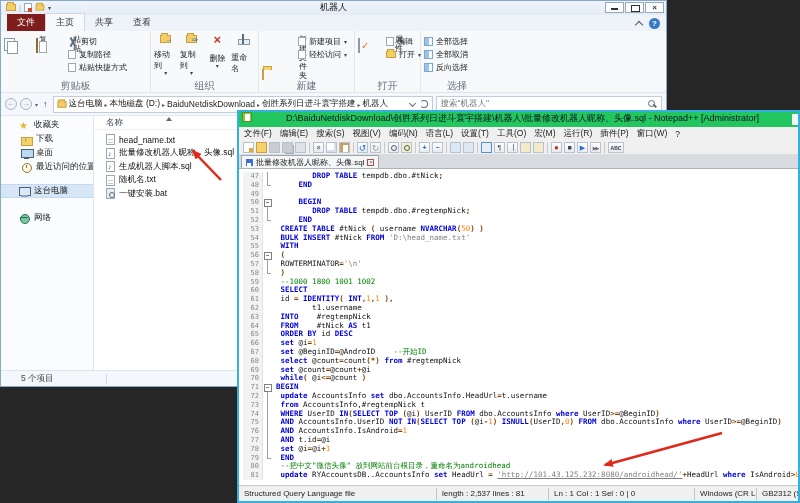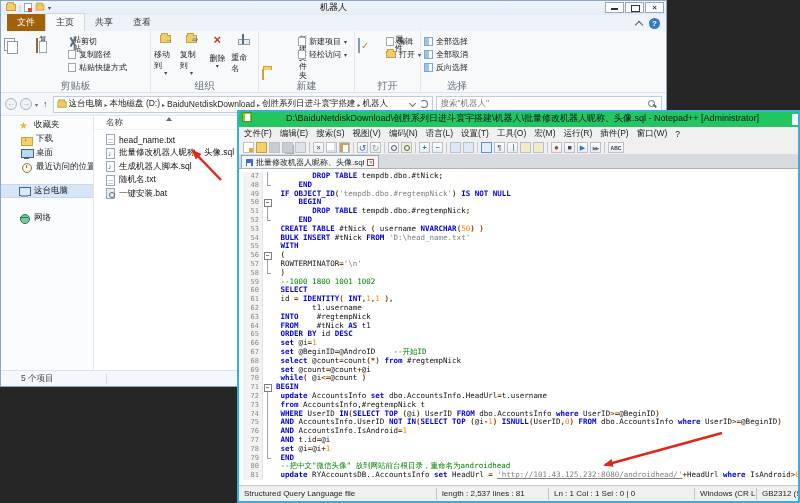--- a/index.html
+++ b/index.html
@@ -21,21 +21,21 @@
   .x-title { position:absolute; left:0; right:0; text-align:center; font-size:9px; color:#111; pointer-events:none; }
   .x-ctrls { margin-left:auto; display:flex; gap:1px; }
   .x-ctrl { width:19px; height:11px; border:1px solid #98a8ba; background:#fbfdfe; font-size:8px; line-height:9px;
     text-align:center; color:#333; position:relative; }
   .x-ctrl.min::after { content:""; position:absolute; left:5px; bottom:2px; width:7px; height:2px; background:#333; }
   .x-ctrl.max::after { content:""; position:absolute; left:5px; top:2px; width:7px; height:5px; border:1px solid #333; }
   .x-ctrl.close { font-weight:bold; }
 
   .x-tabs { height:16px; display:flex; align-items:flex-end; background:#eef3f9; padding-left:6px; position:relative; }
   .x-tab { font-size:9px; padding:2px 10px 2px; color:#333; }
-  .x-tab.file { background:#a16207; color:#fff; }
+  .x-tab.file { background:#7f1d1d; color:#fff; }
   .x-tab.active { background:#f7f9fb; border:1px solid #d0d7de; border-bottom:none; }
   .rib-right { position:absolute; right:6px; top:3px; display:flex; align-items:center; gap:7px; }
   .chev-up { width:6px; height:6px; border-top:1px solid #556; border-left:1px solid #556; transform:rotate(45deg); margin-top:3px; }
   .help-q { width:11px; height:11px; border-radius:50%; background:#3478c8; color:#fff; font-size:8px; font-weight:bold;
     text-align:center; line-height:11px; }
 
   .x-ribbon { height:62px; background:#f7f9fb; border-bottom:1px solid #dde3e9; display:flex; }
   .grp { display:flex; flex-direction:column; border-right:1px solid #e3e7ec; padding:2px 3px 0; }
   .grp-body { flex:1; display:flex; align-items:flex-start; gap:2px; }
   .grp-label { height:12px; text-align:center; font-size:10px; color:#66707c; line-height:12px; }
@@ -516,21 +516,20 @@
       <div class="cl">
         <span class="bm"></span>
         <span class="ln">48</span>
         <span class="fd fd-e"></span>
         <span class="cd"><span class="tk-i">     </span><span class="tk-k">END</span></span>
       </div>
       <div class="cl">
         <span class="bm"></span>
         <span class="ln">49</span>
         <span class="fd"></span>
-        <span class="cd"><span class="tk-i"> </span><span class="tk-k">IF</span><span class="tk-i"> </span><span class="tk-k">OBJECT_ID</span><span class="tk-o">(</span><span class="tk-s">'tempdb.dbo.#regtempNick'</span><span class="tk-o">)</span><span class="tk-i"> </span><span class="tk-k">IS NOT NULL</span></span>
       </div>
       <div class="cl">
         <span class="bm"></span>
         <span class="ln">50</span>
         <span class="fd fd-s"></span>
         <span class="cd"><span class="tk-i">     </span><span class="tk-k">BEGIN</span></span>
       </div>
       <div class="cl">
         <span class="bm"></span>
         <span class="ln">51</span>

